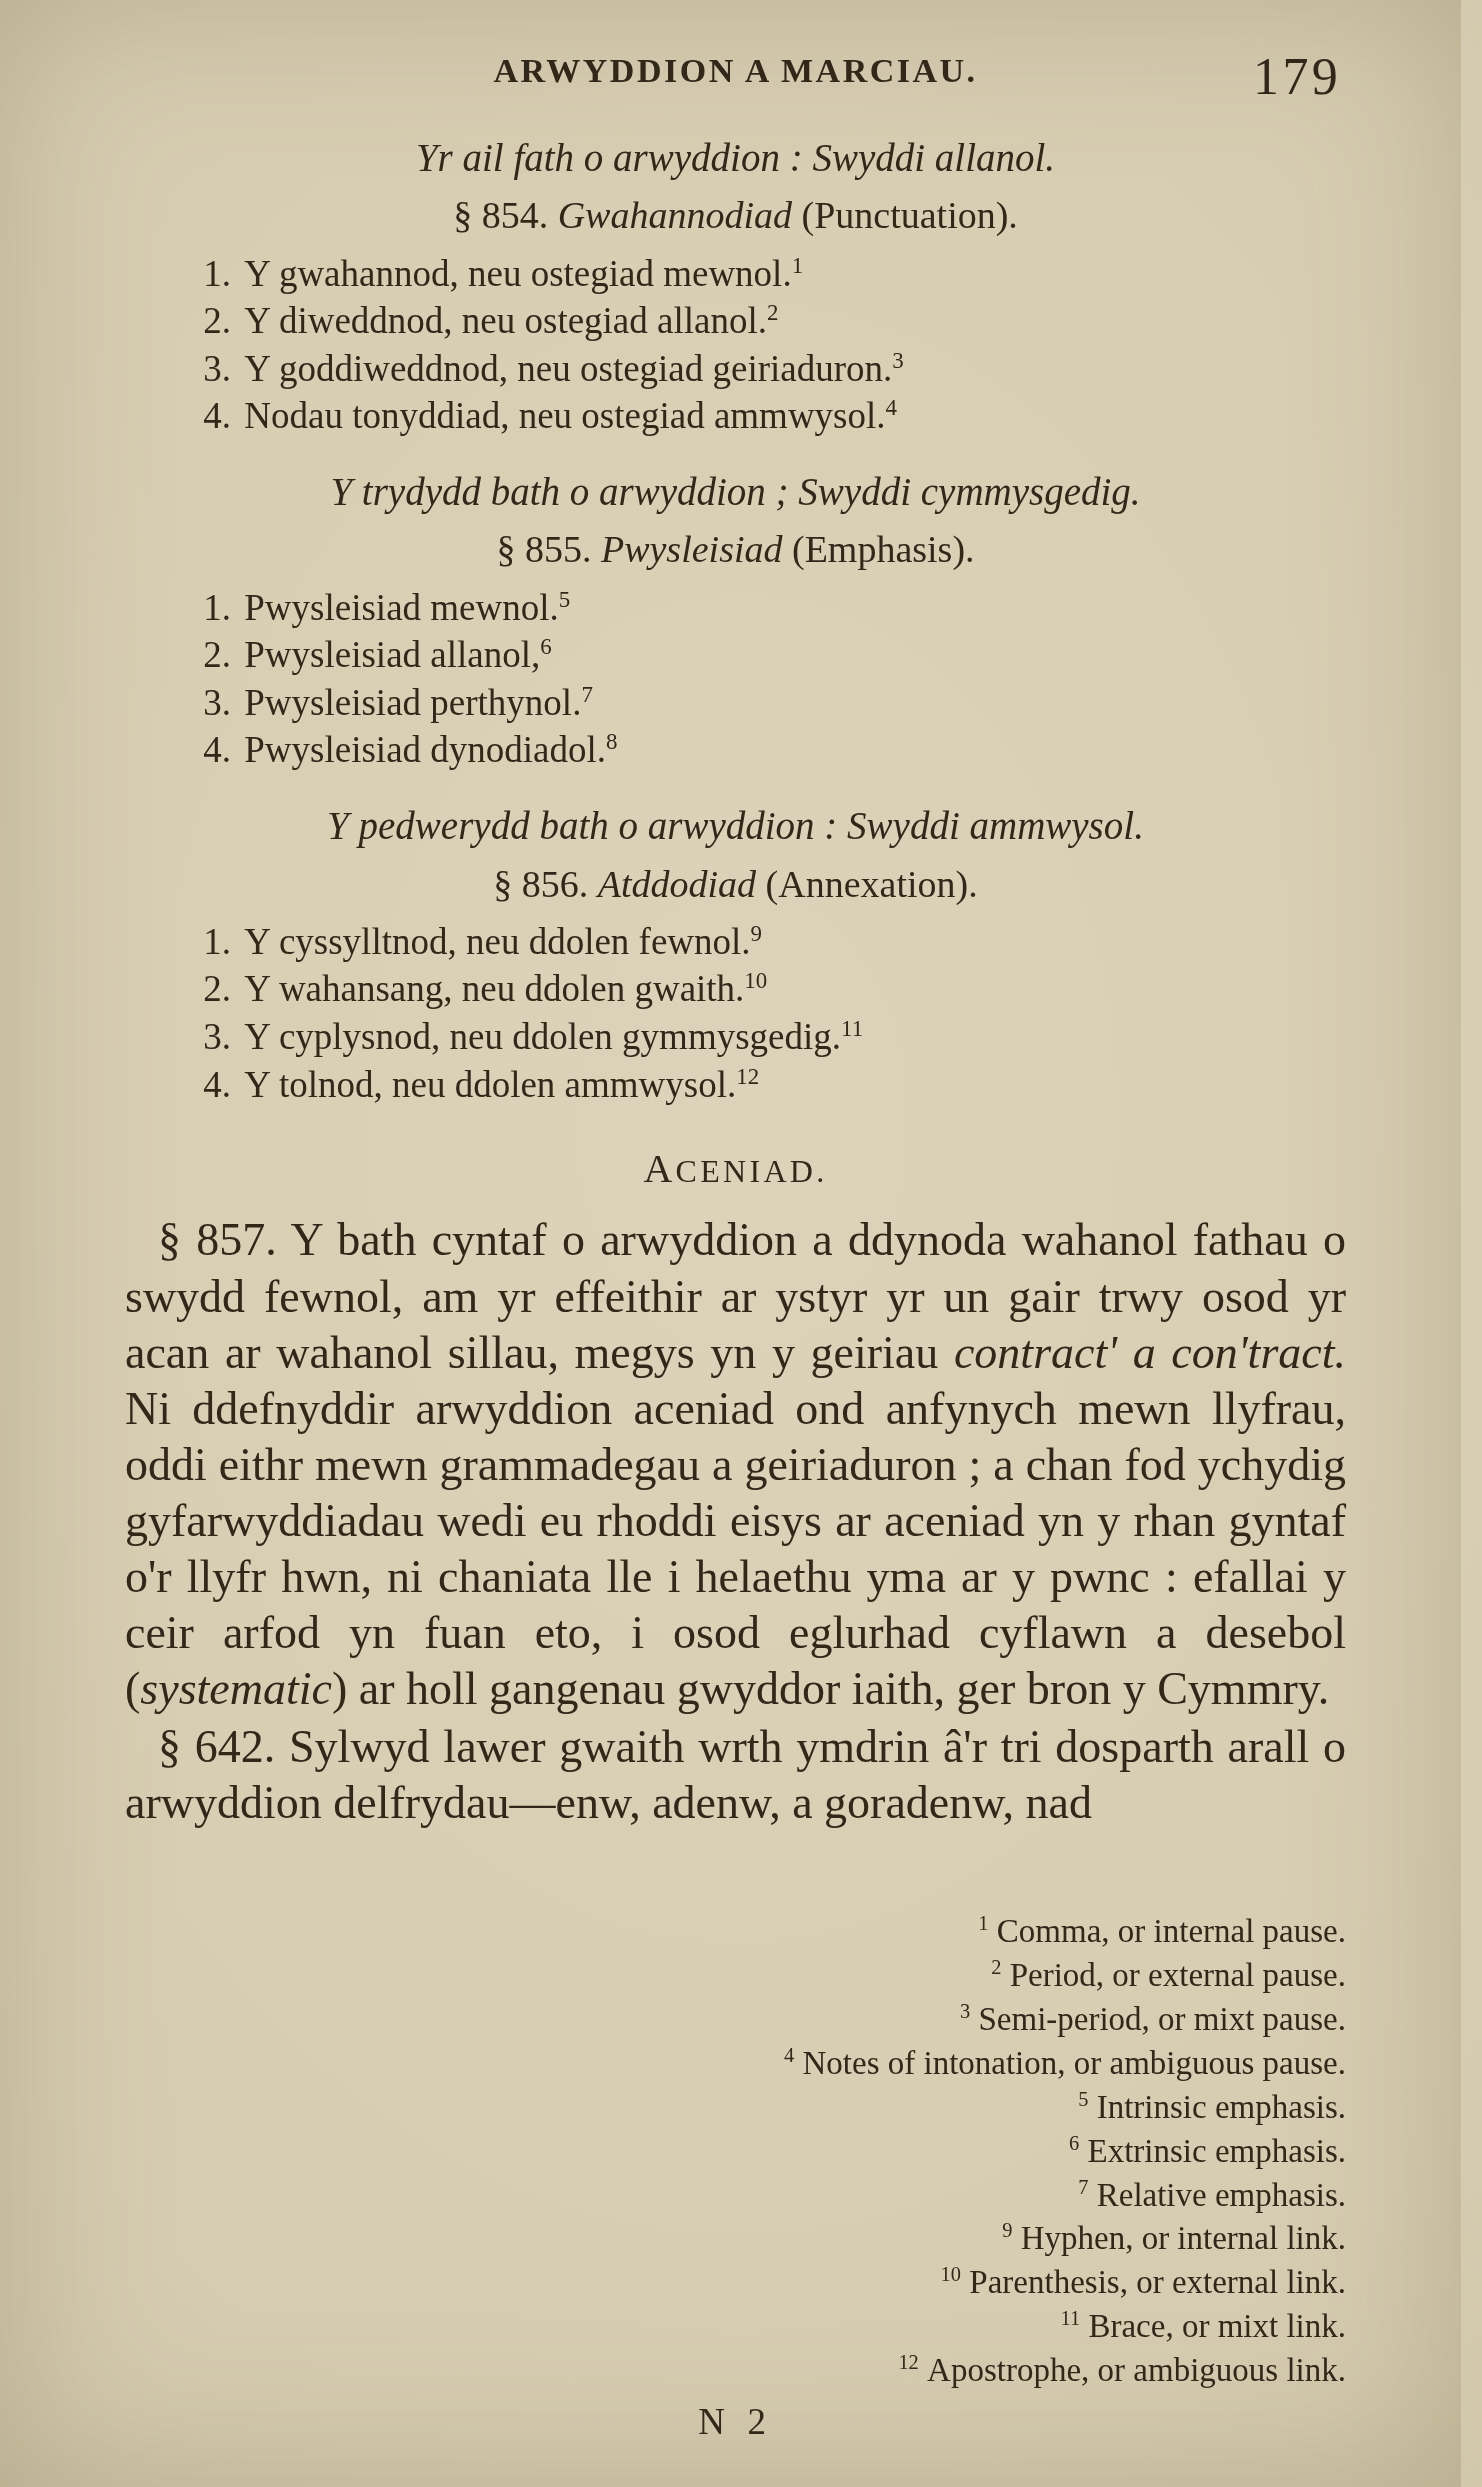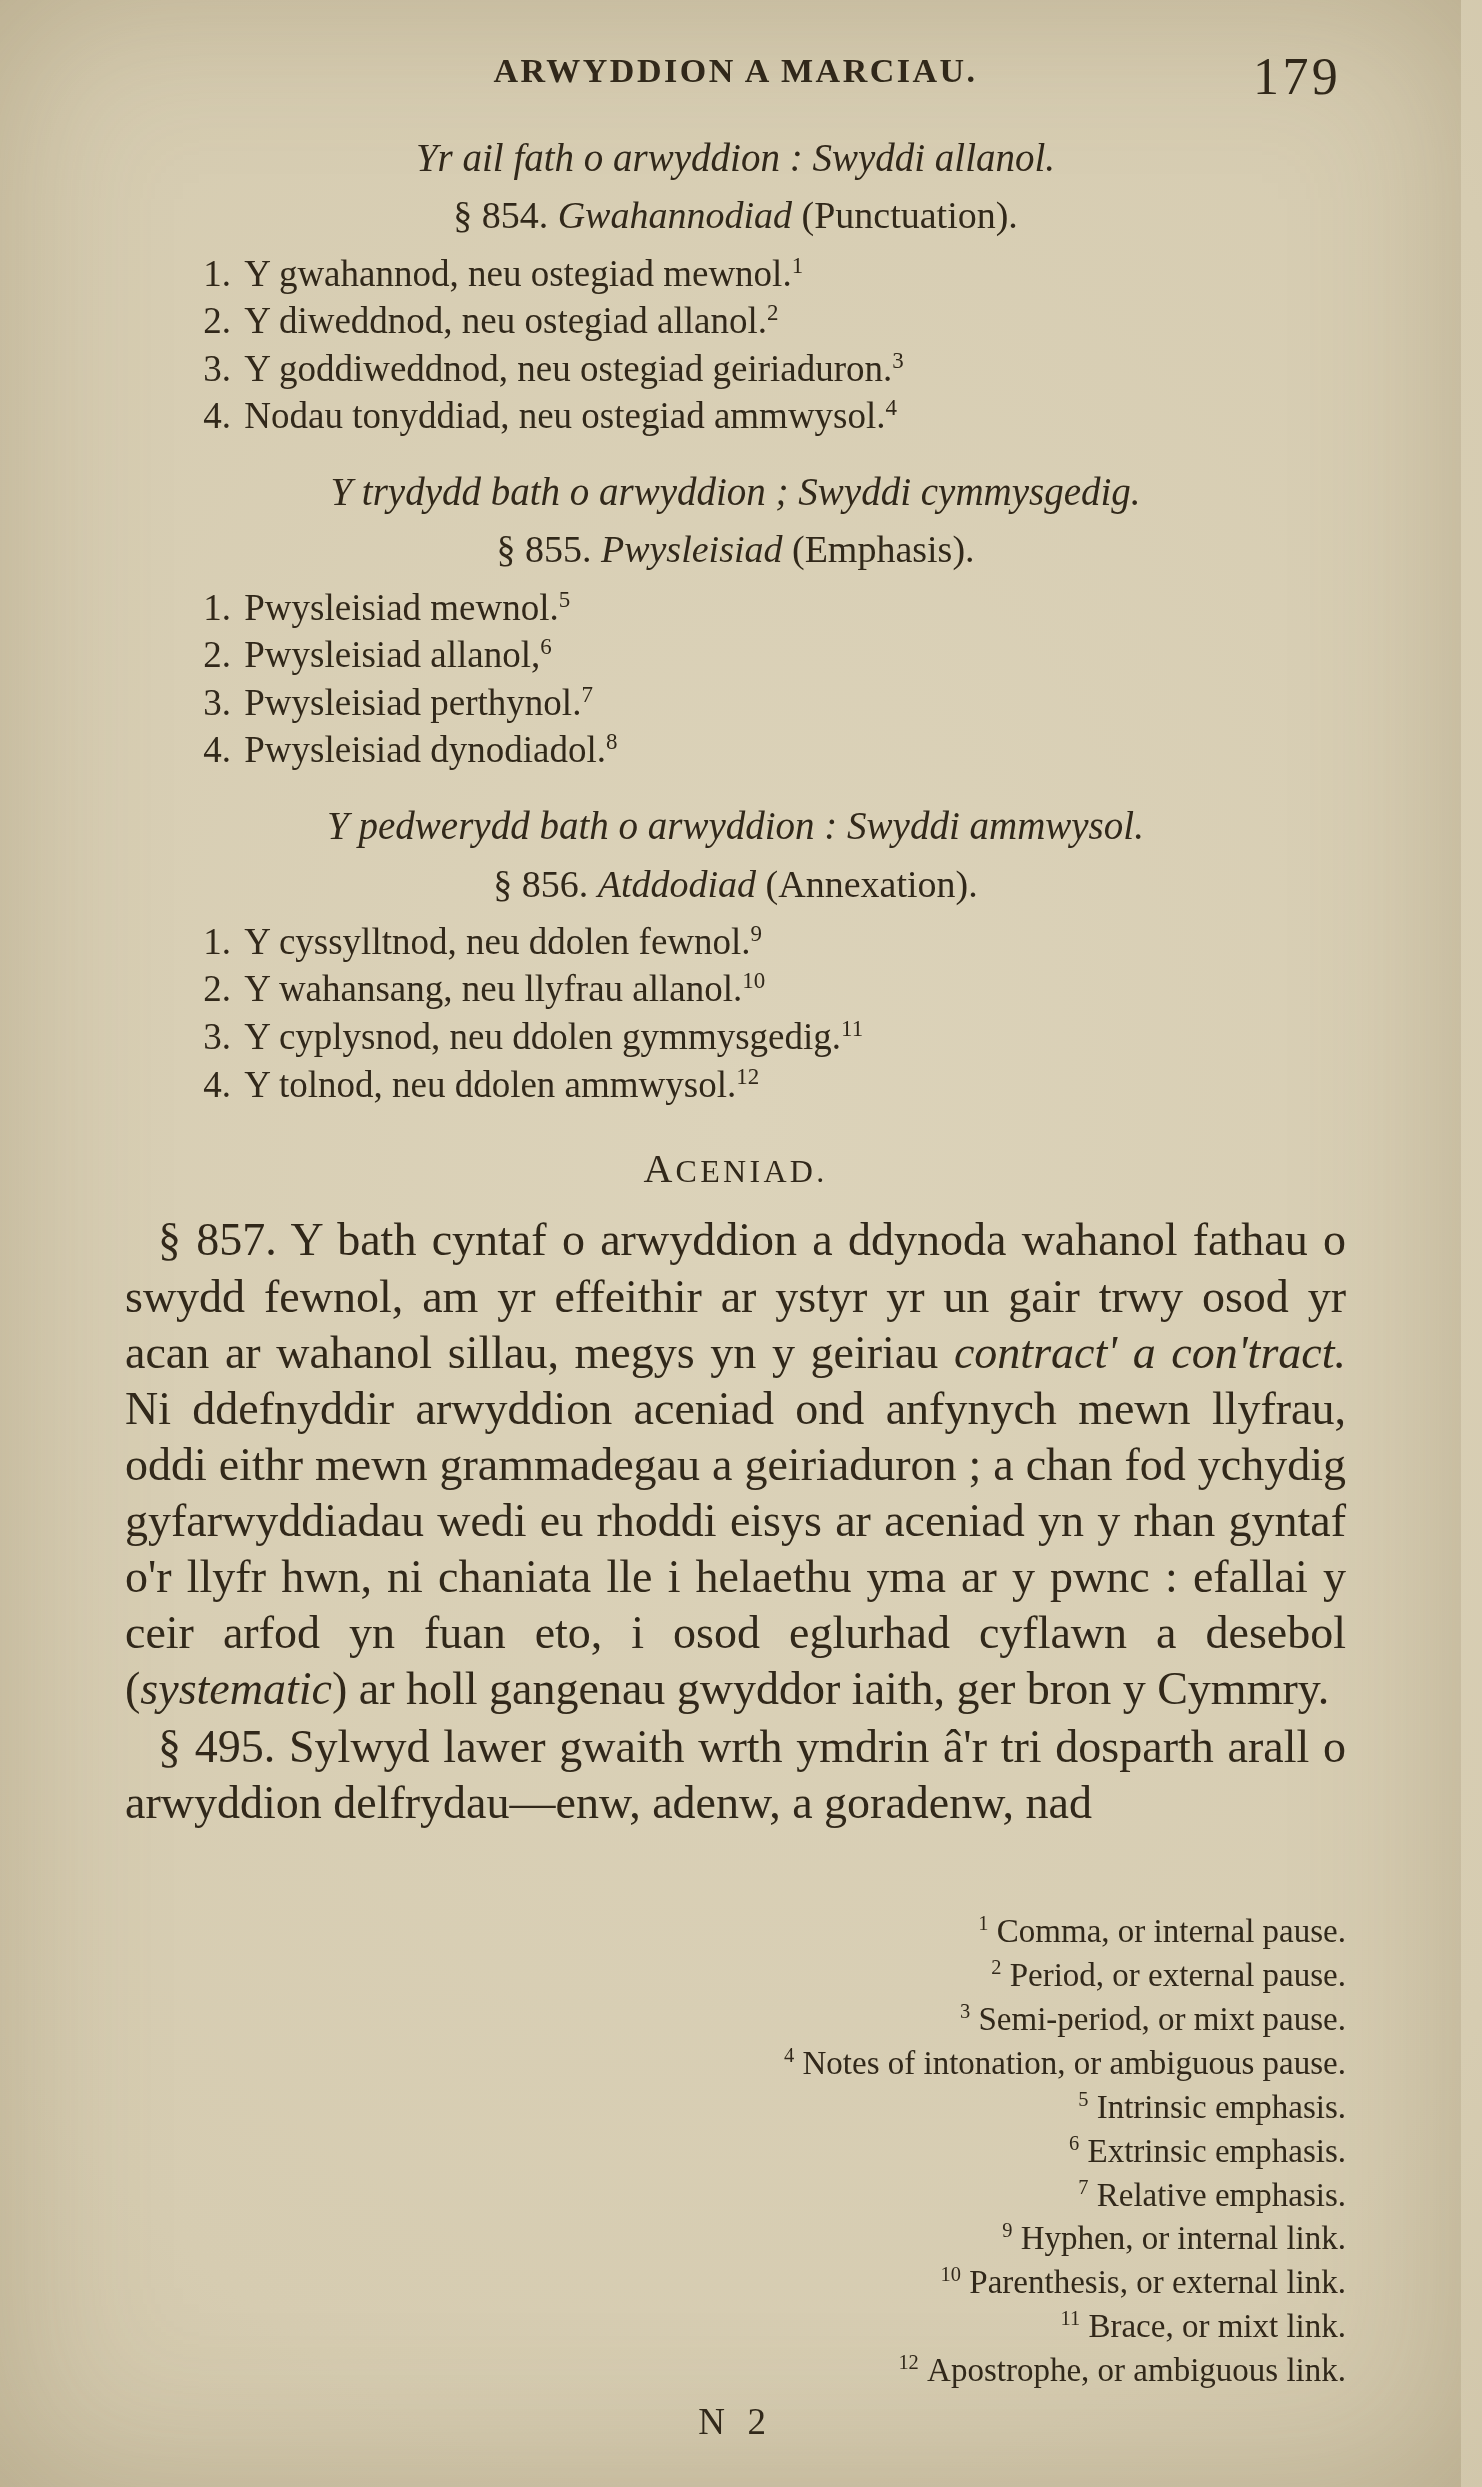--- a/index.html
+++ b/index.html
@@ -118,37 +118,37 @@
     <span class="it">Atddodiad</span>
     <span>(Annexation).</span>
   </div>
   <div class="list">
     <div class="li">
       <span class="num">1.</span>
       <span class="txt"><span>Y cyssylltnod, neu ddolen fewnol.</span><sup>9</sup></span>
     </div>
     <div class="li">
       <span class="num">2.</span>
-      <span class="txt"><span>Y wahansang, neu llyfrau allanol.</span><sup>10</sup></span>
+      <span class="txt"><span>Y wahansang, neu ddolen gwaith.</span><sup>10</sup></span>
     </div>
     <div class="li">
       <span class="num">3.</span>
       <span class="txt"><span>Y cyplysnod, neu ddolen gymmysgedig.</span><sup>11</sup></span>
     </div>
     <div class="li">
       <span class="num">4.</span>
       <span class="txt"><span>Y tolnod, neu ddolen ammwysol.</span><sup>12</sup></span>
     </div>
   </div>
 
   <div class="aceniad">ACENIAD.</div>
 
   <p class="para"><span>§ 857.  Y bath cyntaf o arwyddion a ddynoda wahanol fathau o swydd fewnol, am yr effeithir ar ystyr yr un gair trwy osod yr acan ar wahanol sillau, megys yn y geiriau </span><span class="it">contract' a con'tract.</span><span> Ni ddefnyddir arwyddion aceniad ond anfynych mewn llyfrau, oddi eithr mewn grammadegau a geiriaduron ; a chan fod ychydig gyfarwyddiadau wedi eu rhoddi eisys ar aceniad yn y rhan gyntaf o'r llyfr hwn, ni chaniata lle i helaethu yma ar y pwnc : efallai y ceir arfod yn fuan eto, i osod eglurhad cyflawn a desebol (</span><span class="it">systematic</span><span>) ar holl gangenau gwyddor iaith, ger bron y Cymmry.</span></p>
 
-  <p class="para">§ 495.  Sylwyd lawer gwaith wrth ymdrin â'r tri dosparth arall o arwyddion delfrydau—enw, adenw, a goradenw, nad</p>
+  <p class="para">§ 642.  Sylwyd lawer gwaith wrth ymdrin â'r tri dosparth arall o arwyddion delfrydau—enw, adenw, a goradenw, nad</p>
 
   <div class="footnotes">
     <div class="fn"><sup class="fn-marker">1</sup><span>Comma, or internal pause.</span></div>
     <div class="fn"><sup class="fn-marker">2</sup><span>Period, or external pause.</span></div>
     <div class="fn"><sup class="fn-marker">3</sup><span>Semi-period, or mixt pause.</span></div>
     <div class="fn"><sup class="fn-marker">4</sup><span>Notes of intonation, or ambiguous pause.</span></div>
     <div class="fn"><sup class="fn-marker">5</sup><span>Intrinsic emphasis.</span></div>
     <div class="fn"><sup class="fn-marker">6</sup><span>Extrinsic emphasis.</span></div>
     <div class="fn"><sup class="fn-marker">7</sup><span>Relative emphasis.</span></div>
     <div class="fn"><sup class="fn-marker">9</sup><span>Hyphen, or internal link.</span></div>

